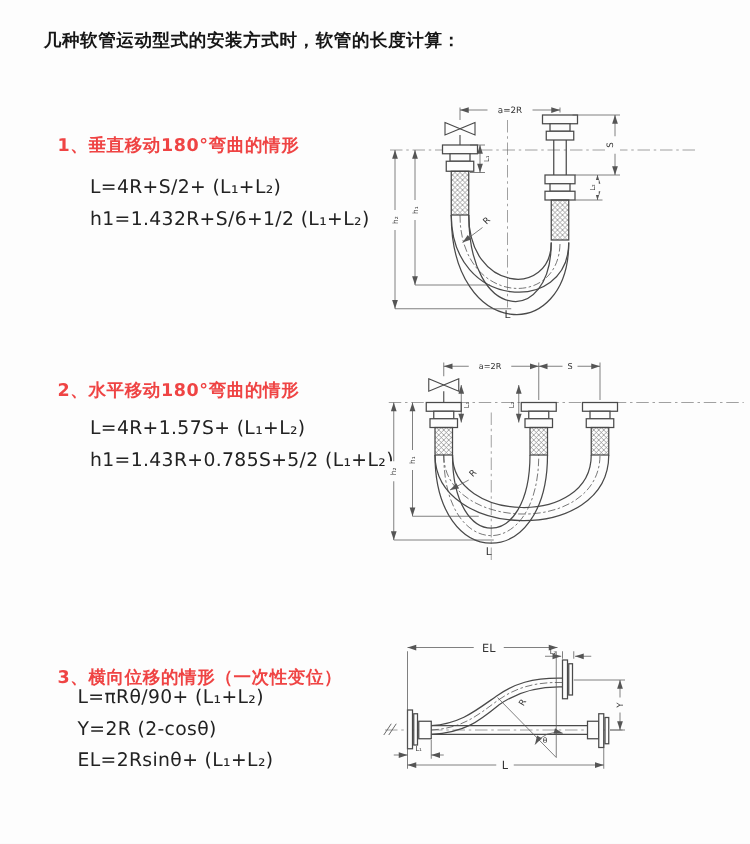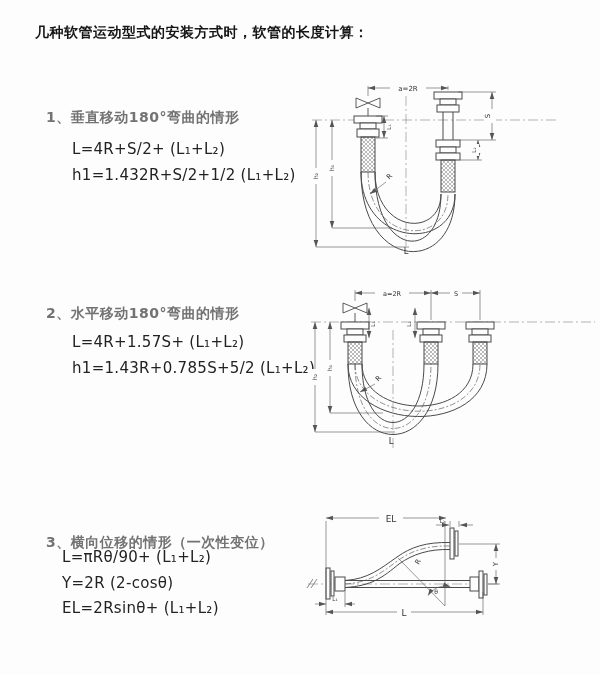--- a/index.html
+++ b/index.html
@@ -11,42 +11,42 @@
   #page{
     position:relative;width:600px;height:675px;
     background:#fdfdfd;color:#1e1e1e;overflow:hidden;
   }
   .title{
     position:absolute;left:35px;top:24px;
     font-size:14px;font-weight:700;letter-spacing:0.5px;color:#161616;
   }
   .heading{
     position:absolute;left:46px;
-    font-size:14px;font-weight:700;letter-spacing:0.5px;color:#737373;
+    font-size:14px;font-weight:700;letter-spacing:0.5px;color:#ef4444;
     line-height:18px;white-space:nowrap;
   }
   .formula{
     position:absolute;left:72px;
     font-size:15px;font-weight:400;color:#222;
     line-height:18px;white-space:nowrap;letter-spacing:0.3px;
   }
   .formula.s3{left:62px;}
   .dia{position:absolute;}
   svg text{font-family:"DejaVu Sans","Liberation Sans",sans-serif;fill:#333;}
 </style>
 </head>
 <body>
 
 <div id="page">
 
   <div class="title">几种软管运动型式的安装方式时，软管的长度计算：</div>
 
   <div class="heading" style="top:108px">1、垂直移动180°弯曲的情形</div>
   <div class="formula" style="top:140px">L=4R+S/2+ (L₁+L₂)</div>
-  <div class="formula" style="top:166px">h1=1.432R+S/2+1/2 (L₁+L₂)</div>
+  <div class="formula" style="top:166px">h1=1.432R+S/6+1/2 (L₁+L₂)</div>
 
   <div class="heading" style="top:304px">2、水平移动180°弯曲的情形</div>
   <div class="formula" style="top:333px">L=4R+1.57S+ (L₁+L₂)</div>
   <div class="formula" style="top:359px">h1=1.43R+0.785S+5/2 (L₁+L₂)</div>
 
   <div class="heading" style="top:533px">3、横向位移的情形（一次性变位）</div>
   <div class="formula s3" style="top:548px">L=πRθ/90+ (L₁+L₂)</div>
   <div class="formula s3" style="top:574px">Y=2R (2-cosθ)</div>
   <div class="formula s3" style="top:599px">EL=2Rsinθ+ (L₁+L₂)</div>
 

